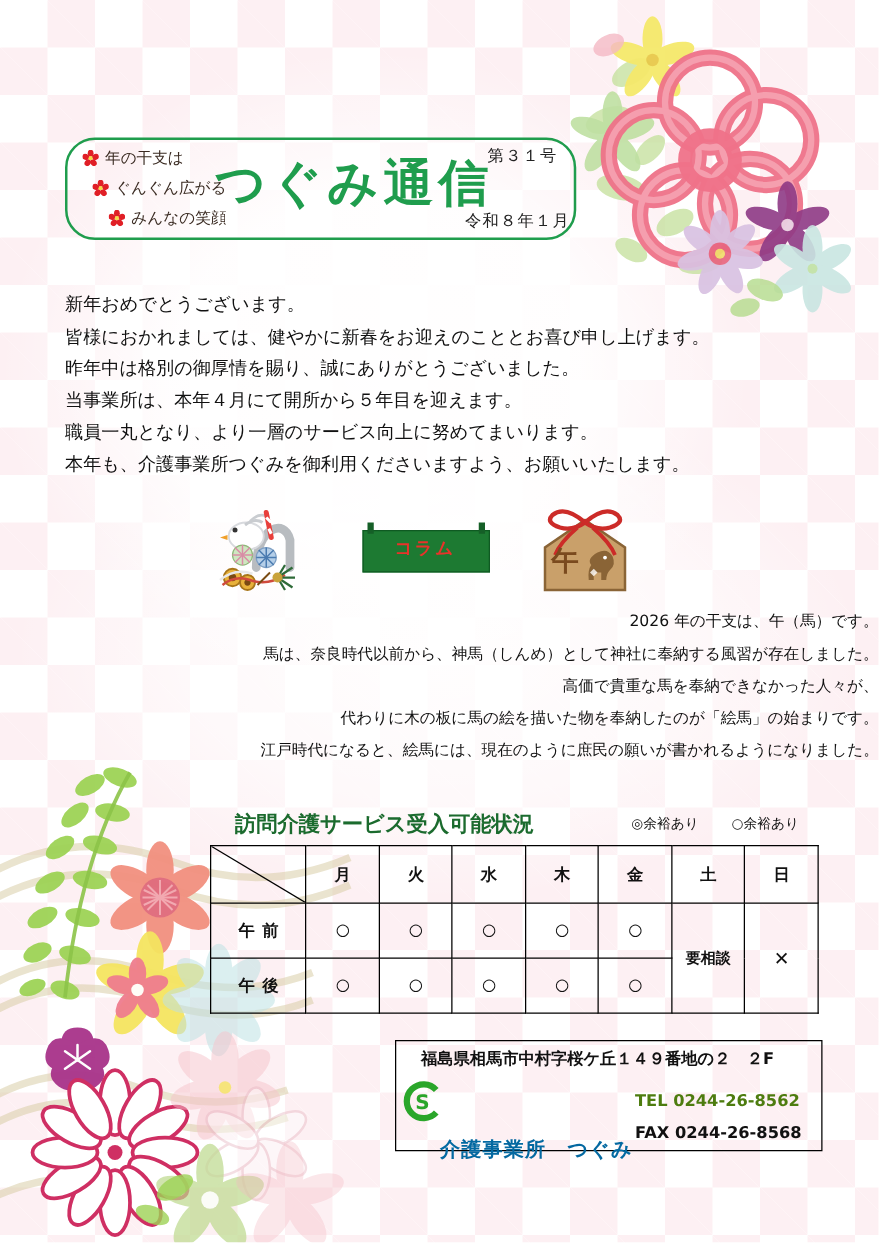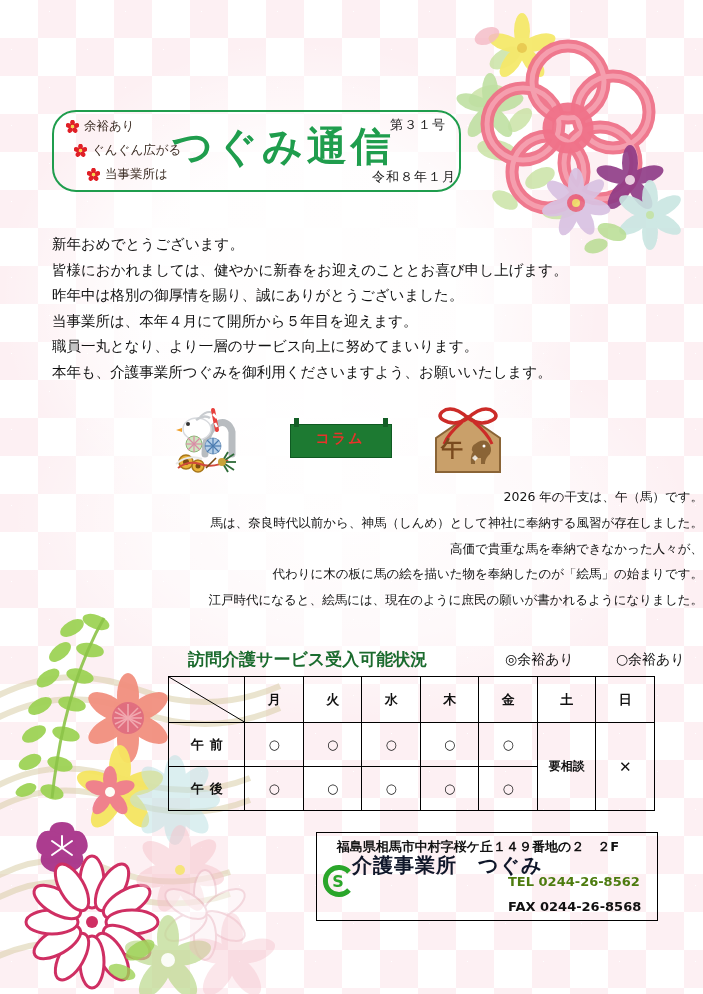--- a/index.html
+++ b/index.html
@@ -70,21 +70,21 @@
 
   
   #column-text{position:absolute;left:0;top:488px;width:703px;text-align:right;}
   #column-text p{margin:0 0 7px 0;font-size:12.5px;color:#111;line-height:1.5;white-space:nowrap;}
 
   
   #schedule-title{
     position:absolute;left:188px;top:648px;
     font-size:17px;font-weight:bold;color:#1b6b2e;letter-spacing:0px;white-space:nowrap;
   }
-  #legend{position:absolute;left:505px;top:651px;display:flex;gap:42px;font-size:14px;color:#111;white-space:nowrap;}
+  #legend{position:absolute;left:505px;top:651px;display:flex;gap:26px;font-size:11px;color:#111;white-space:nowrap;}
 
   #schedule-table{
     position:absolute;left:168px;top:676px;width:487px;height:131px;
     border-collapse:collapse;background:transparent;
   }
   #schedule-table td{
     border:1px solid #000;text-align:center;vertical-align:middle;
     font-size:13px;color:#111;padding:0;
   }
   .corner-cell{width:76px;height:45px;position:relative;}
@@ -98,22 +98,22 @@
   
   #footer-box{
     position:absolute;left:316px;top:832px;width:340px;height:87px;
     border:1px solid #000;background:transparent;
   }
   #footer-address{
     position:absolute;left:308px;top:838px;width:340px;text-align:center;
     font-size:13px;font-weight:bold;color:#111;white-space:nowrap;
   }
   #footer-org{
-    position:absolute;left:352px;top:852px;
-    font-size:20px;font-weight:bold;color:#0f172a;white-space:nowrap;letter-spacing:1px;
+    position:absolute;left:352px;top:910px;
+    font-size:16px;font-weight:bold;color:#0369a1;white-space:nowrap;letter-spacing:1px;
   }
   #footer-tel{position:absolute;left:508px;top:874px;font-size:13px;font-weight:bold;color:#4d7c0f;white-space:nowrap;}
   #footer-fax{position:absolute;left:508px;top:899px;font-size:13px;font-weight:bold;color:#111;white-space:nowrap;}
   #footer-logo{position:absolute;left:320px;top:864px;width:34px;height:34px;}
 </style>
 </head>
 <body>
 
 <div id="checker"></div>
 <div id="whitewash"></div>
@@ -276,21 +276,21 @@
     <svg class="petal" viewBox="0 0 20 20">
       <g fill="#e01f26">
         <ellipse cx="10" cy="4" rx="3.6" ry="4.4"></ellipse>
         <ellipse cx="16" cy="8.5" rx="3.6" ry="4.4" transform="rotate(72 16 8.5)"></ellipse>
         <ellipse cx="13.6" cy="15.6" rx="3.6" ry="4.4" transform="rotate(144 13.6 15.6)"></ellipse>
         <ellipse cx="6.4" cy="15.6" rx="3.6" ry="4.4" transform="rotate(216 6.4 15.6)"></ellipse>
         <ellipse cx="4" cy="8.5" rx="3.6" ry="4.4" transform="rotate(288 4 8.5)"></ellipse>
       </g>
       <circle cx="10" cy="10" r="2.6" fill="#f5d84a"></circle>
     </svg>
-    <span>余裕あり</span>
+    <span>年の干支は</span>
   </div>
   <div class="slogan-line sl2">
     <svg class="petal" viewBox="0 0 20 20">
       <g fill="#e01f26">
         <ellipse cx="10" cy="4" rx="3.6" ry="4.4"></ellipse>
         <ellipse cx="16" cy="8.5" rx="3.6" ry="4.4" transform="rotate(72 16 8.5)"></ellipse>
         <ellipse cx="13.6" cy="15.6" rx="3.6" ry="4.4" transform="rotate(144 13.6 15.6)"></ellipse>
         <ellipse cx="6.4" cy="15.6" rx="3.6" ry="4.4" transform="rotate(216 6.4 15.6)"></ellipse>
         <ellipse cx="4" cy="8.5" rx="3.6" ry="4.4" transform="rotate(288 4 8.5)"></ellipse>
       </g>
@@ -302,21 +302,21 @@
     <svg class="petal" viewBox="0 0 20 20">
       <g fill="#e01f26">
         <ellipse cx="10" cy="4" rx="3.6" ry="4.4"></ellipse>
         <ellipse cx="16" cy="8.5" rx="3.6" ry="4.4" transform="rotate(72 16 8.5)"></ellipse>
         <ellipse cx="13.6" cy="15.6" rx="3.6" ry="4.4" transform="rotate(144 13.6 15.6)"></ellipse>
         <ellipse cx="6.4" cy="15.6" rx="3.6" ry="4.4" transform="rotate(216 6.4 15.6)"></ellipse>
         <ellipse cx="4" cy="8.5" rx="3.6" ry="4.4" transform="rotate(288 4 8.5)"></ellipse>
       </g>
       <circle cx="10" cy="10" r="2.6" fill="#f5d84a"></circle>
     </svg>
-    <span>当事業所は</span>
+    <span>みんなの笑顔</span>
   </div>
 </div>
 
 <div id="main-title">つぐみ通信</div>
 <div id="issue-no">第３１号</div>
 <div id="issue-date">令和８年１月</div>
 
 <div id="greeting">
   <p>新年おめでとうございます。</p>
   <p>皆様におかれましては、健やかに新春をお迎えのこととお喜び申し上げます。</p>

